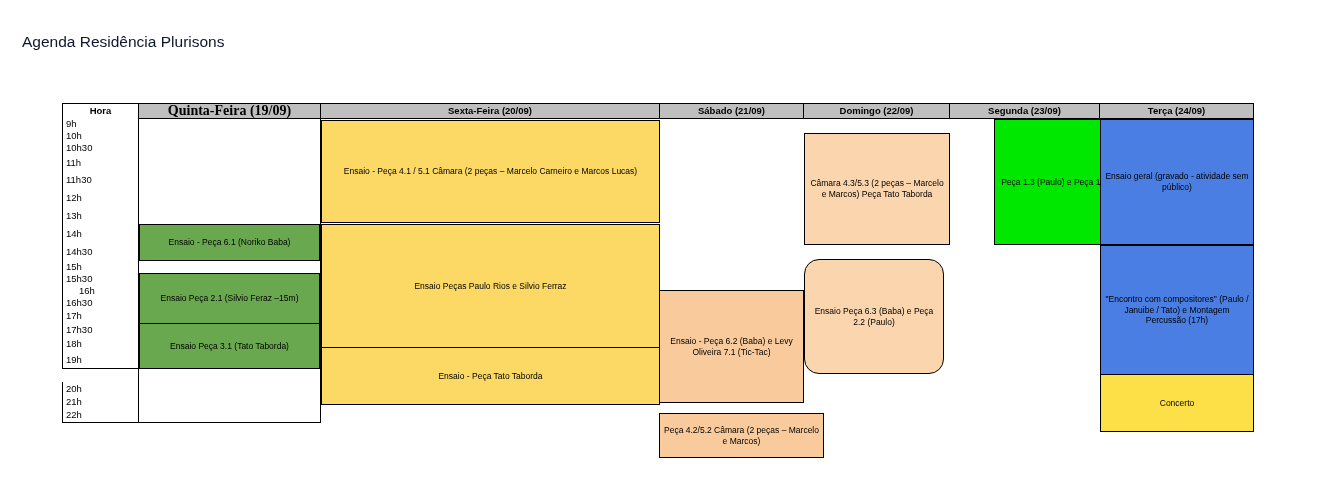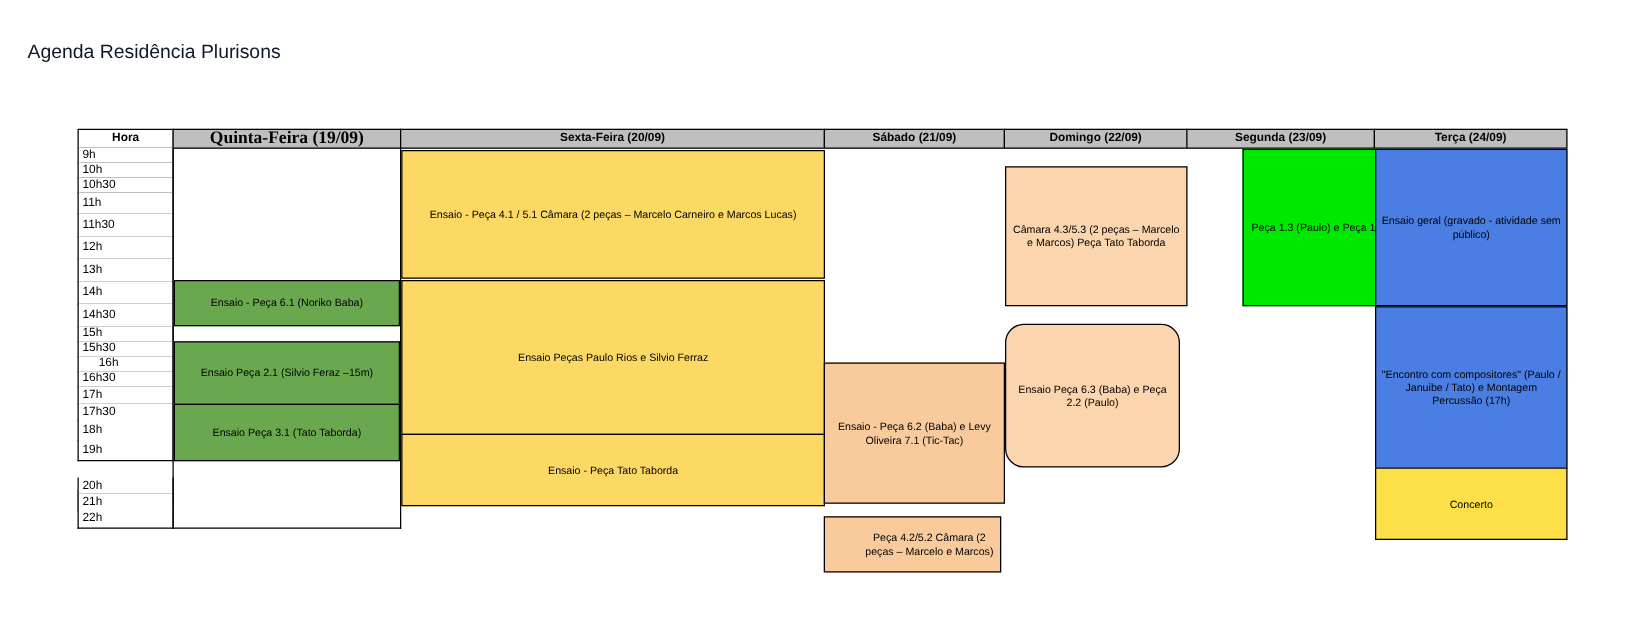--- a/index.html
+++ b/index.html
@@ -144,21 +144,21 @@
 
   <div class="ev c-green" style="left:77px;top:121px;width:181px;height:37px;">Ensaio - Peça 6.1 (Noriko Baba)</div>
   <div class="ev c-green" style="left:77px;top:170px;width:181px;height:51px;">Ensaio Peça 2.1 (Silvio Feraz –15m)</div>
   <div class="ev c-green" style="left:77px;top:220px;width:181px;height:46px;">Ensaio Peça 3.1 (Tato Taborda)</div>
 
   <div class="ev c-yellow" style="left:259px;top:17px;width:339px;height:103px;">Ensaio - Peça 4.1 / 5.1 Câmara (2 peças – Marcelo Carneiro e Marcos Lucas)</div>
   <div class="ev c-yellow" style="left:259px;top:121px;width:339px;height:124px;">Ensaio Peças Paulo Rios e Silvio Ferraz</div>
   <div class="ev c-yellow" style="left:259px;top:244px;width:339px;height:58px;">Ensaio - Peça Tato Taborda</div>
 
   <div class="ev c-peach2" style="left:597px;top:187px;width:145px;height:113px;">Ensaio - Peça 6.2 (Baba) e Levy Oliveira 7.1 (Tic-Tac)</div>
-  <div class="ev c-peach2" style="left:597px;top:310px;width:142px;height:45px;padding-left:30px;">Peça 4.2/5.2 Câmara (2 peças – Marcelo e Marcos)</div>
+  <div class="ev c-peach2" style="left:597px;top:310px;width:165px;height:45px;">Peça 4.2/5.2 Câmara (2 peças – Marcelo e Marcos)</div>
 
   <div class="ev c-peach" style="left:742px;top:30px;width:146px;height:112px;">Câmara 4.3/5.3 (2 peças – Marcelo e Marcos) Peça Tato Taborda</div>
   <div class="ev c-peach" style="left:742px;top:156px;width:140px;height:115px;border-radius:15px;">Ensaio Peça 6.3 (Baba) e Peça 2.2 (Paulo)</div>
 
   <div class="ev c-lime" style="left:888px;top:16px;width:149px;height:126px;">Peça 1.3 (Paulo) e Peça 1.3 (Silvio)</div>
 
   <div class="ev c-blue" style="left:1038px;top:16px;width:154px;height:126px;">Ensaio geral (gravado - atividade sem público)</div>
   <div class="ev c-blue" style="left:1038px;top:142px;width:154px;height:130px;">"Encontro com compositores" (Paulo / Januibe / Tato) e Montagem Percussão (17h)</div>
   <div class="ev c-cyan" style="left:1038px;top:271px;width:154px;height:58px;">Concerto</div>
 

